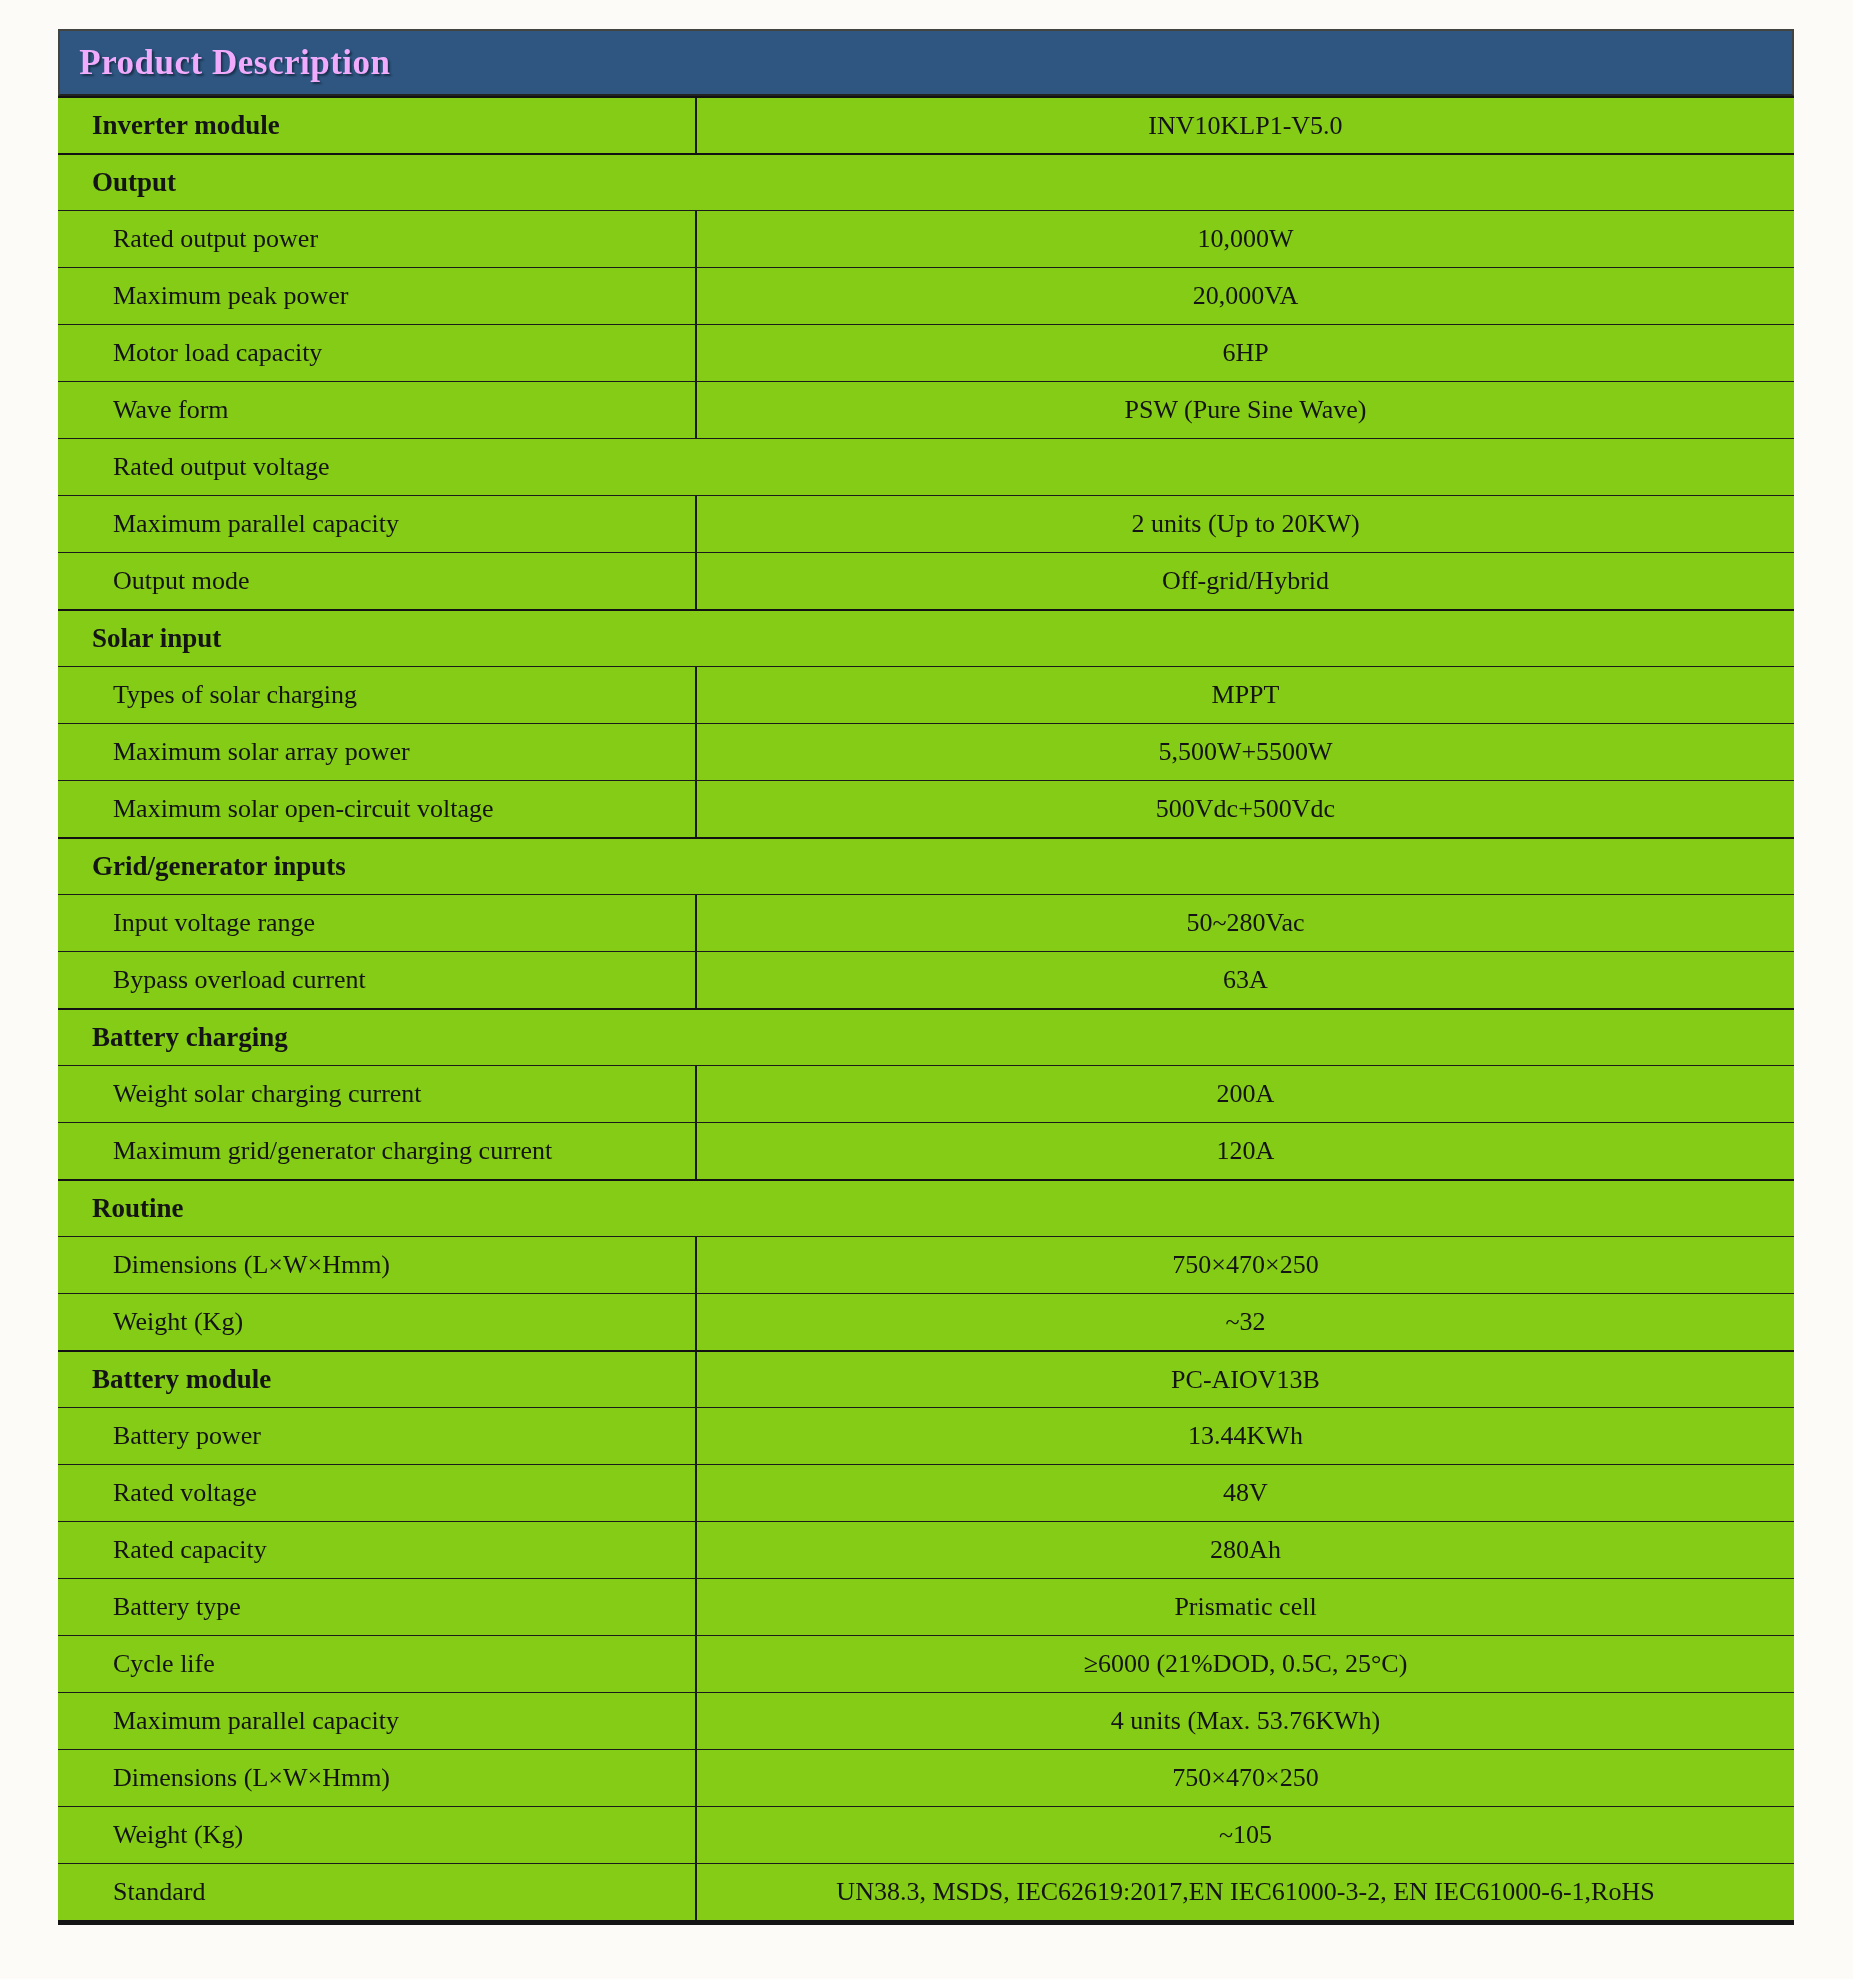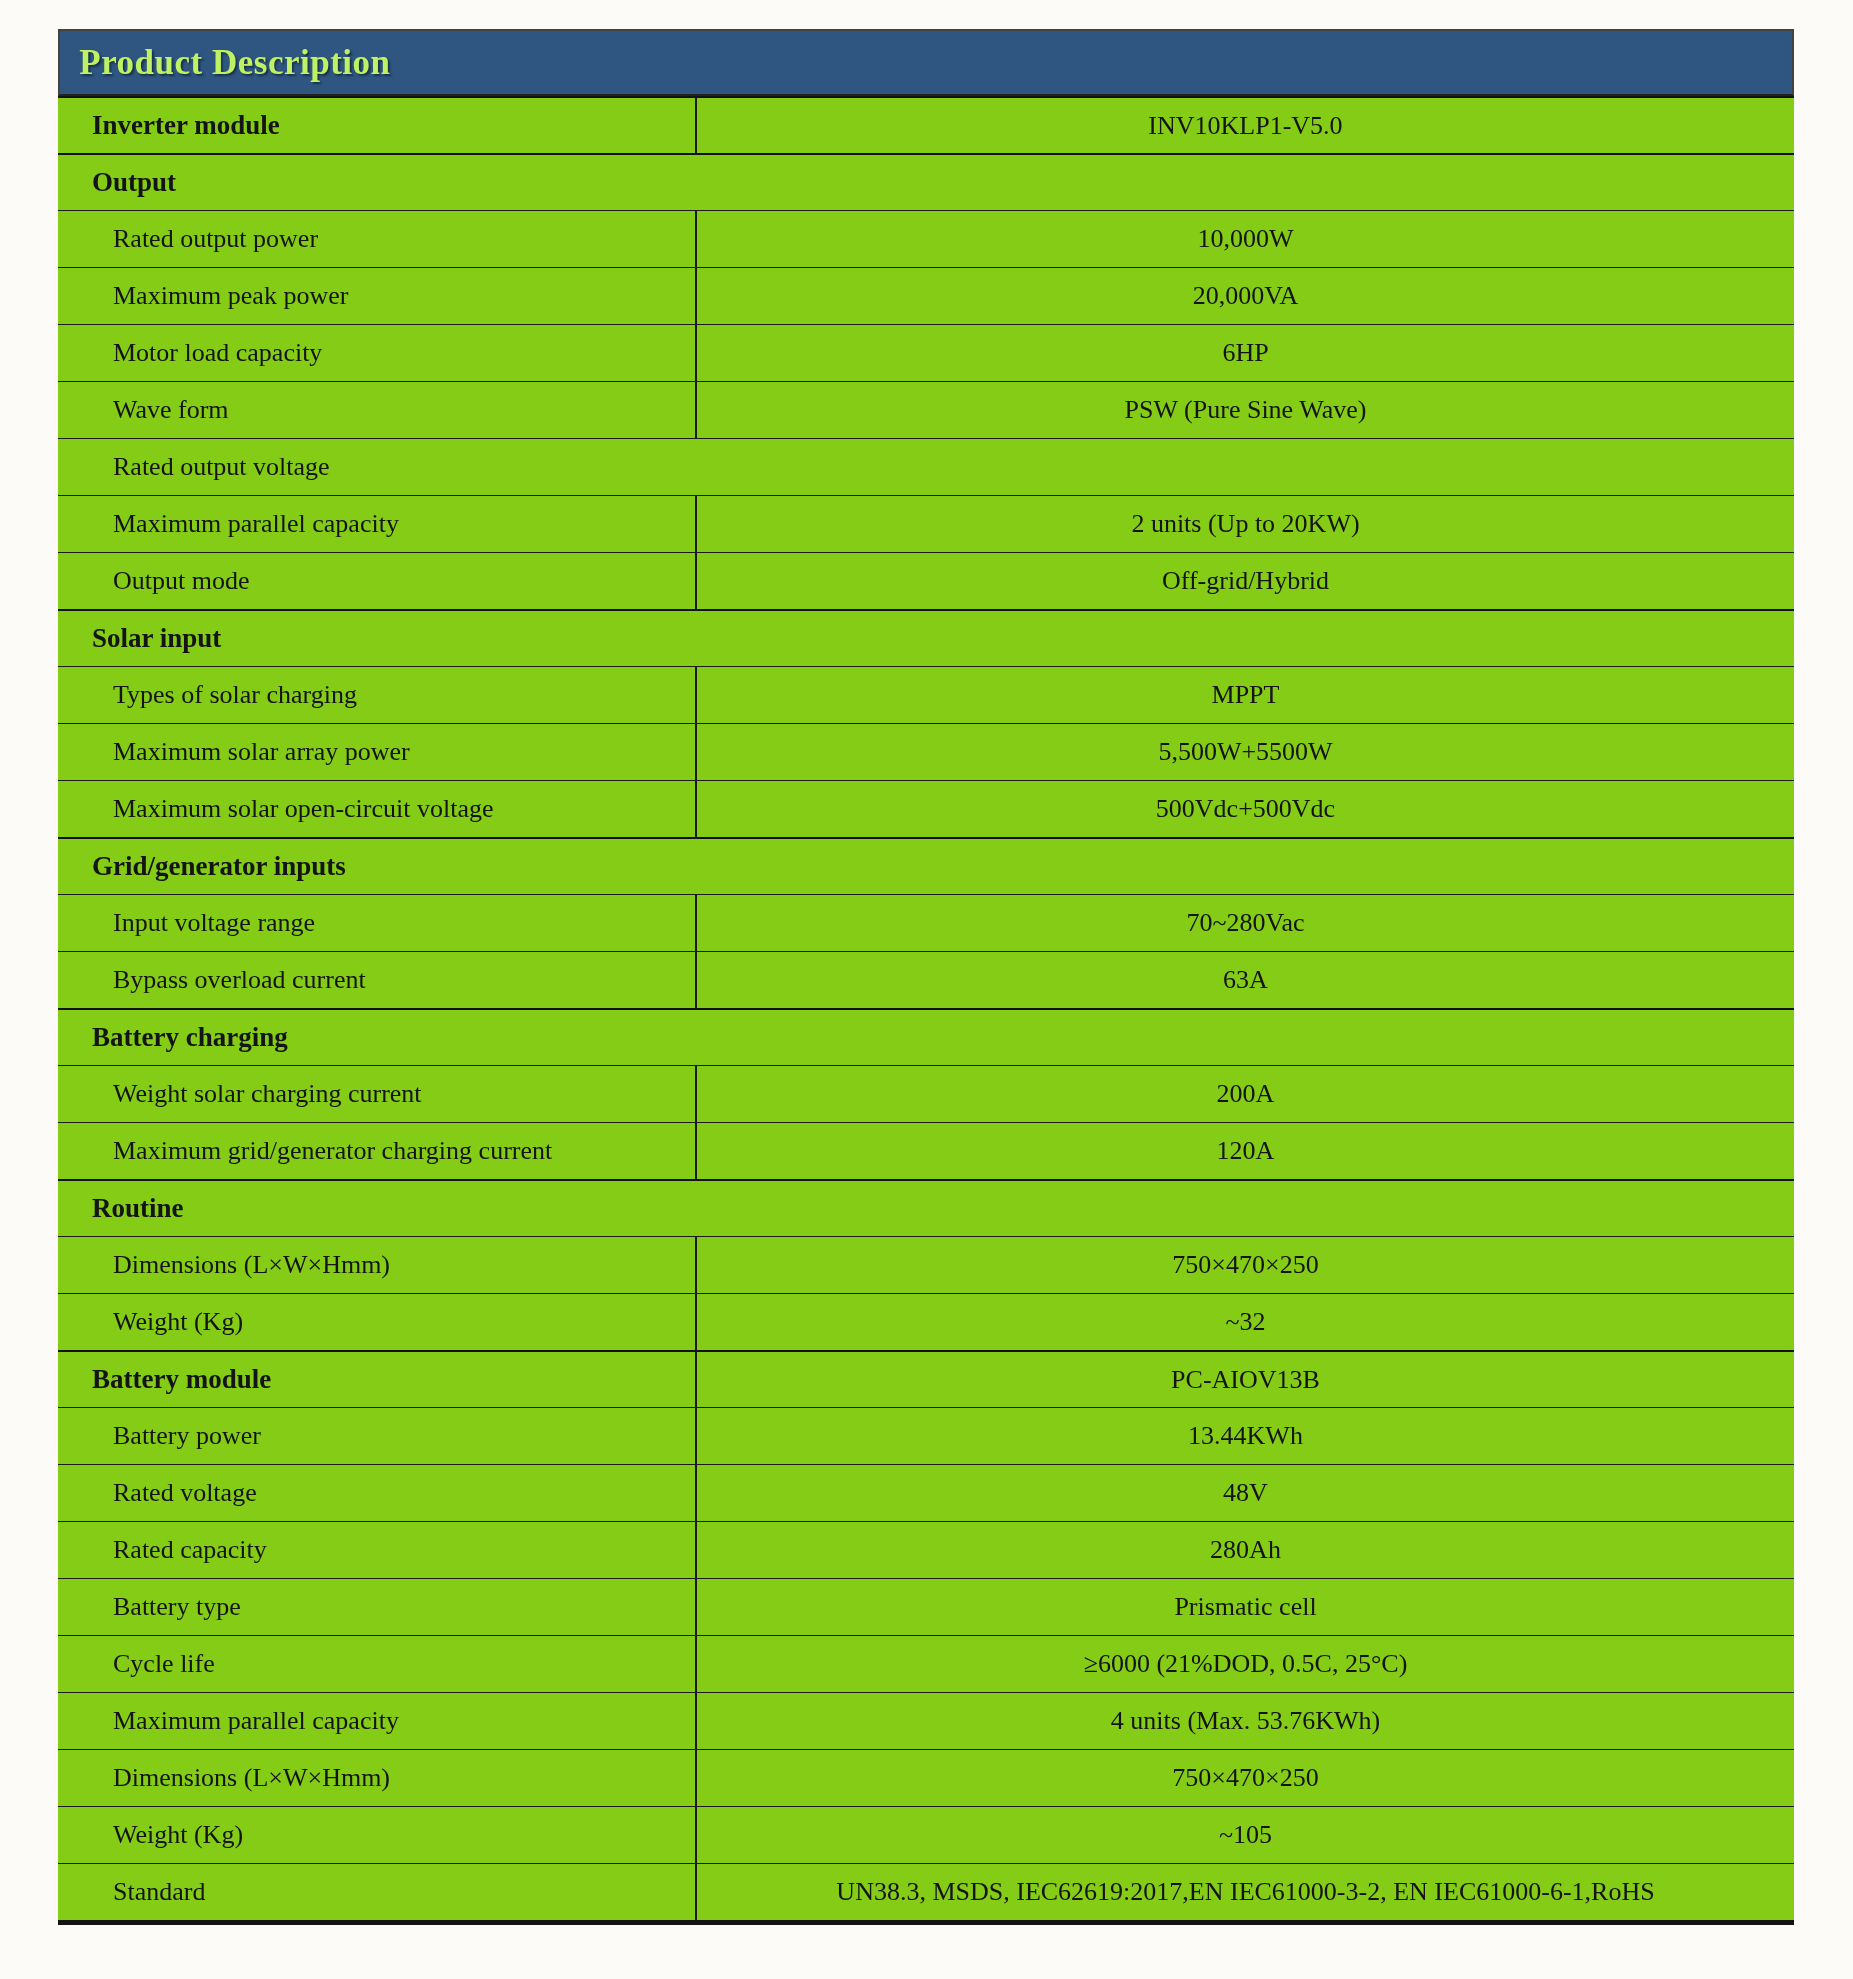--- a/index.html
+++ b/index.html
@@ -26,21 +26,21 @@
     box-sizing: border-box;
     height: 67px;
     background: #2e5680;
     border: 2.9px solid #43433f;
     border-bottom: 2.9px solid #232321;
     display: flex;
     align-items: center;
     padding-left: 19.3px;
   }
   .title-bar .title-text {
-    color: #bef264;
+    color: #f0abfc;
     font-size: 35px;
     font-weight: bold;
     letter-spacing: 0.5px;
     text-shadow: 1.9px 1.9px 1.9px rgba(10, 20, 35, 0.55);
   }
   .row {
     box-sizing: border-box;
     display: flex;
     height: 57px;
     border-top: 1.9px solid #1b1b1b;
@@ -134,21 +134,21 @@
       </div>
       <div class="row data">
         <div class="label-cell">Maximum solar open-circuit voltage</div>
         <div class="value-cell">500Vdc+500Vdc</div>
       </div>
       <div class="row section">
         <div class="label-cell">Grid/generator inputs</div>
       </div>
       <div class="row data">
         <div class="label-cell">Input voltage range</div>
-        <div class="value-cell">70~280Vac</div>
+        <div class="value-cell">50~280Vac</div>
       </div>
       <div class="row data">
         <div class="label-cell">Bypass overload current</div>
         <div class="value-cell">63A</div>
       </div>
       <div class="row section">
         <div class="label-cell">Battery charging</div>
       </div>
       <div class="row data">
         <div class="label-cell">Weight solar charging current</div>

